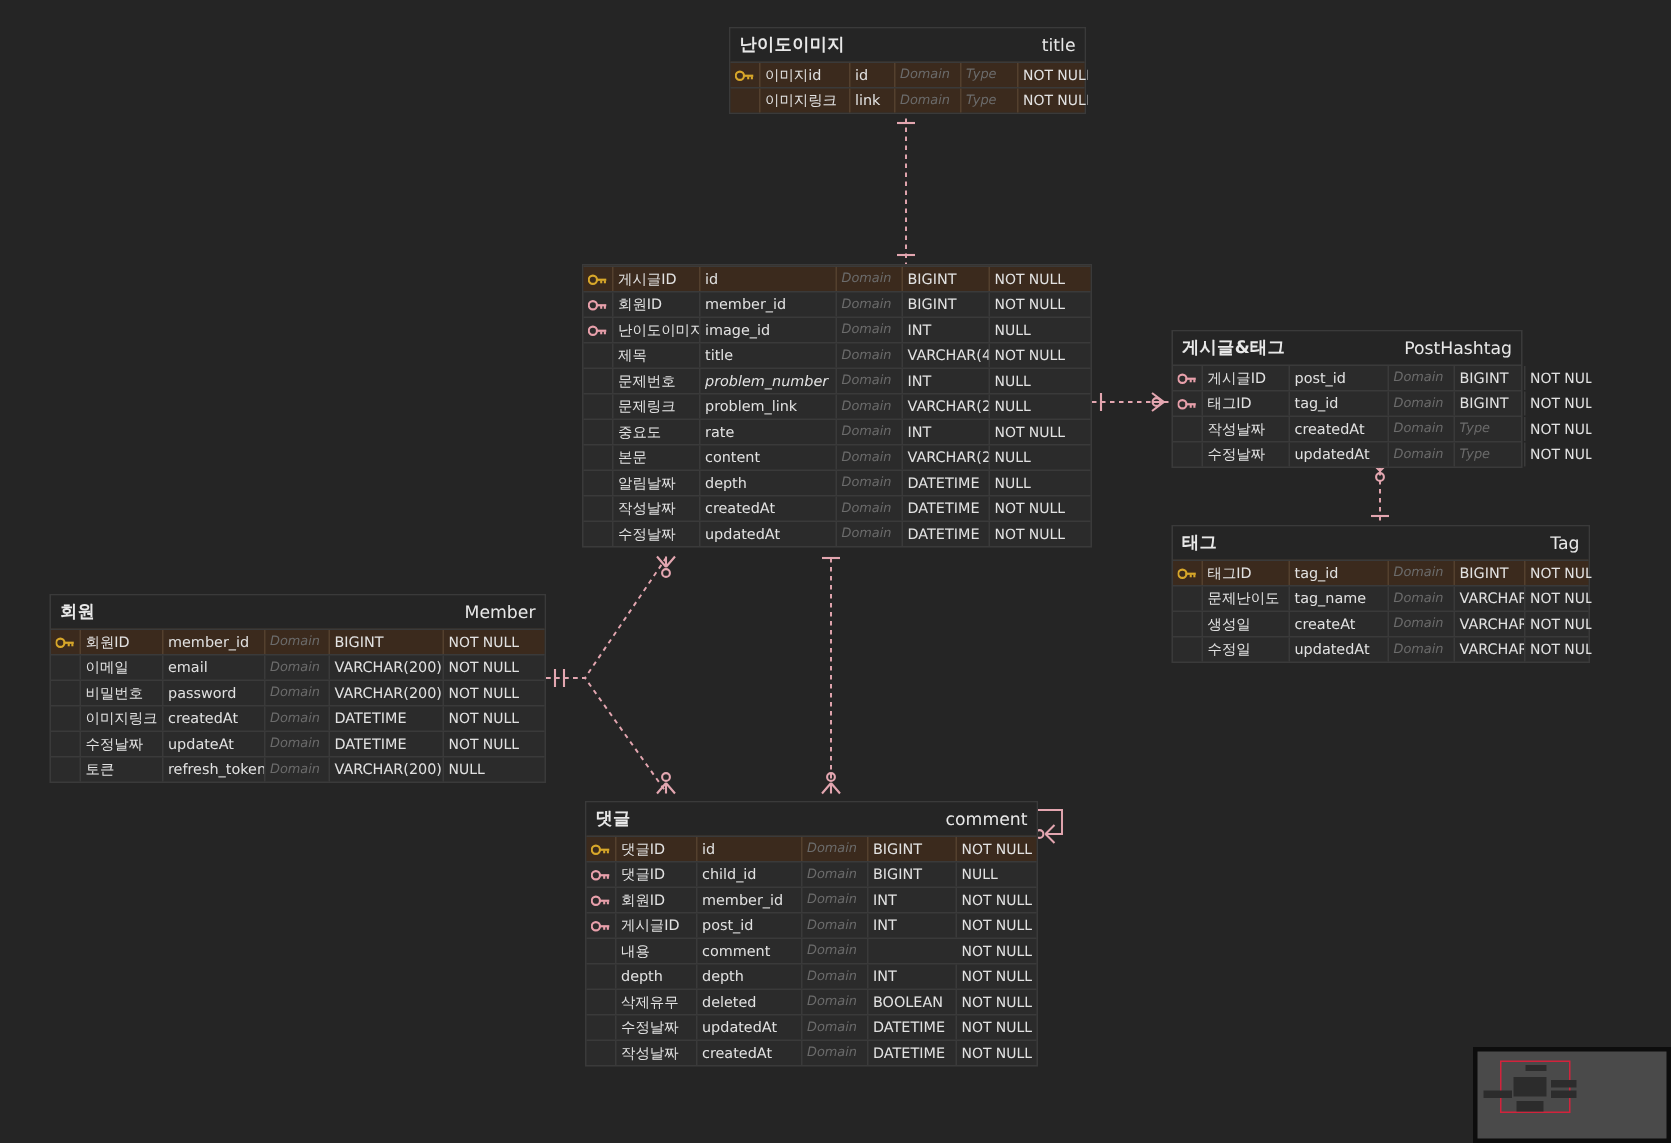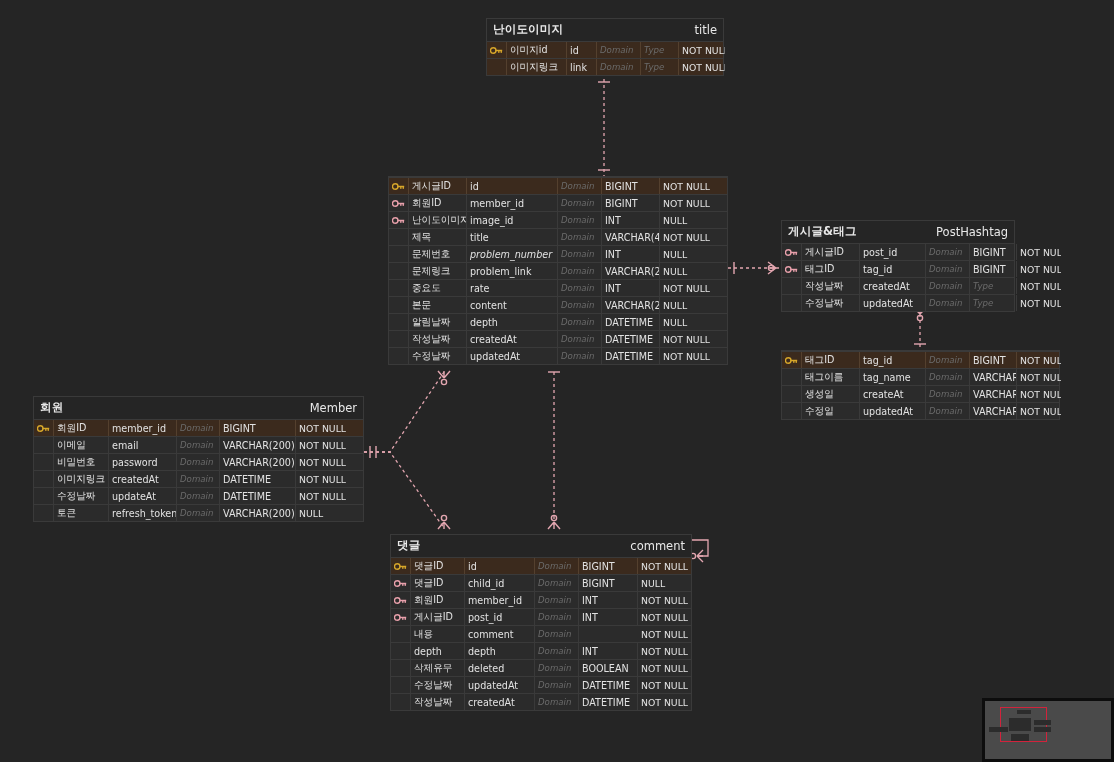--- a/index.html
+++ b/index.html
@@ -356,39 +356,43 @@
             <div class="cell c-key" style="width: 20px; flex: 0 0 20px;"></div>
             <div class="cell c-ko" style="width: 58px; flex: 0 0 58px;">수정날짜</div>
             <div class="cell c-phys" style="width: 66px; flex: 0 0 66px;">updatedAt</div>
             <div class="cell c-dom" style="width: 44px; flex: 0 0 44px;">Domain</div>
             <div class="cell c-type empty" style="width: 47px; flex: 0 0 47px;">Type</div>
             <div class="cell c-null last" style="width: 44px; flex: 0 0 44px;">NOT NULL</div>
           </div>
         </div>
       </div>
       <div class="table" style="left: 781px; top: 350px; width: 279px;">
+        <div class="tbl-head">
+          <span class="ko">태그</span>
+          <span class="en">Tag</span>
+        </div>
         <div class="rows">
           <div class="row pk">
             <div class="cell c-key" style="width: 20px; flex: 0 0 20px;">
               <svg class="keyicon" viewBox="0 0 16 10">
                 <circle cx="4" cy="5" r="3.4" fill="none" stroke="#d8a72a" stroke-width="1.7"></circle>
                 <rect x="6.5" y="4.1" width="8.5" height="1.8" fill="#d8a72a"></rect>
                 <rect x="10" y="5.6" width="1.7" height="2.3" fill="#d8a72a"></rect>
                 <rect x="13" y="5.6" width="1.7" height="2.3" fill="#d8a72a"></rect>
               </svg>
             </div>
             <div class="cell c-ko" style="width: 58px; flex: 0 0 58px;">태그ID</div>
             <div class="cell c-phys" style="width: 66px; flex: 0 0 66px;">tag_id</div>
             <div class="cell c-dom" style="width: 44px; flex: 0 0 44px;">Domain</div>
             <div class="cell c-type" style="width: 47px; flex: 0 0 47px;">BIGINT</div>
             <div class="cell c-null last" style="width: 44px; flex: 0 0 44px;">NOT NULL</div>
           </div>
           <div class="row">
             <div class="cell c-key" style="width: 20px; flex: 0 0 20px;"></div>
-            <div class="cell c-ko" style="width: 58px; flex: 0 0 58px;">태그이름</div>
+            <div class="cell c-ko" style="width: 58px; flex: 0 0 58px;">문제난이도</div>
             <div class="cell c-phys" style="width: 66px; flex: 0 0 66px;">tag_name</div>
             <div class="cell c-dom" style="width: 44px; flex: 0 0 44px;">Domain</div>
             <div class="cell c-type" style="width: 47px; flex: 0 0 47px;">VARCHAR</div>
             <div class="cell c-null last" style="width: 44px; flex: 0 0 44px;">NOT NULL</div>
           </div>
           <div class="row">
             <div class="cell c-key" style="width: 20px; flex: 0 0 20px;"></div>
             <div class="cell c-ko" style="width: 58px; flex: 0 0 58px;">생성일</div>
             <div class="cell c-phys" style="width: 66px; flex: 0 0 66px;">createAt</div>
             <div class="cell c-dom" style="width: 44px; flex: 0 0 44px;">Domain</div>

